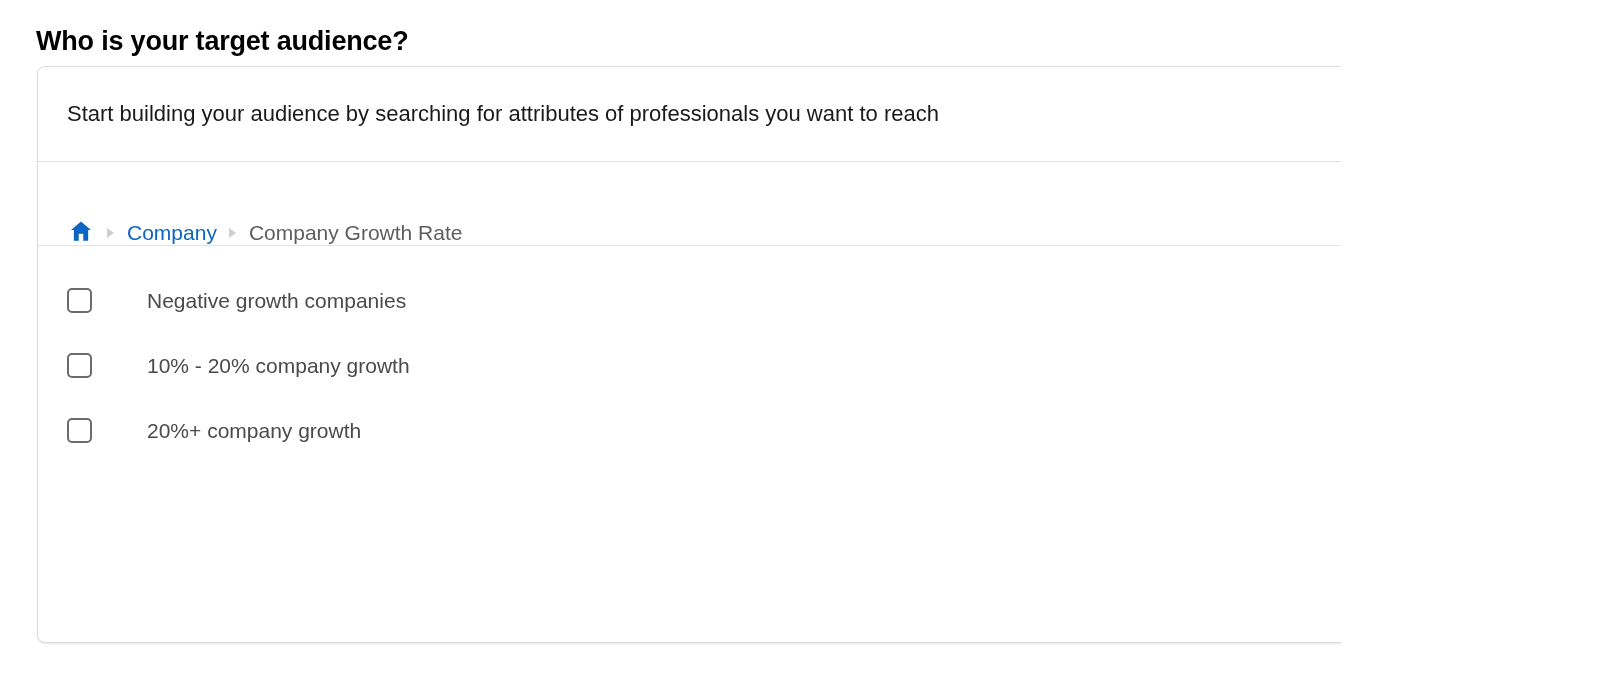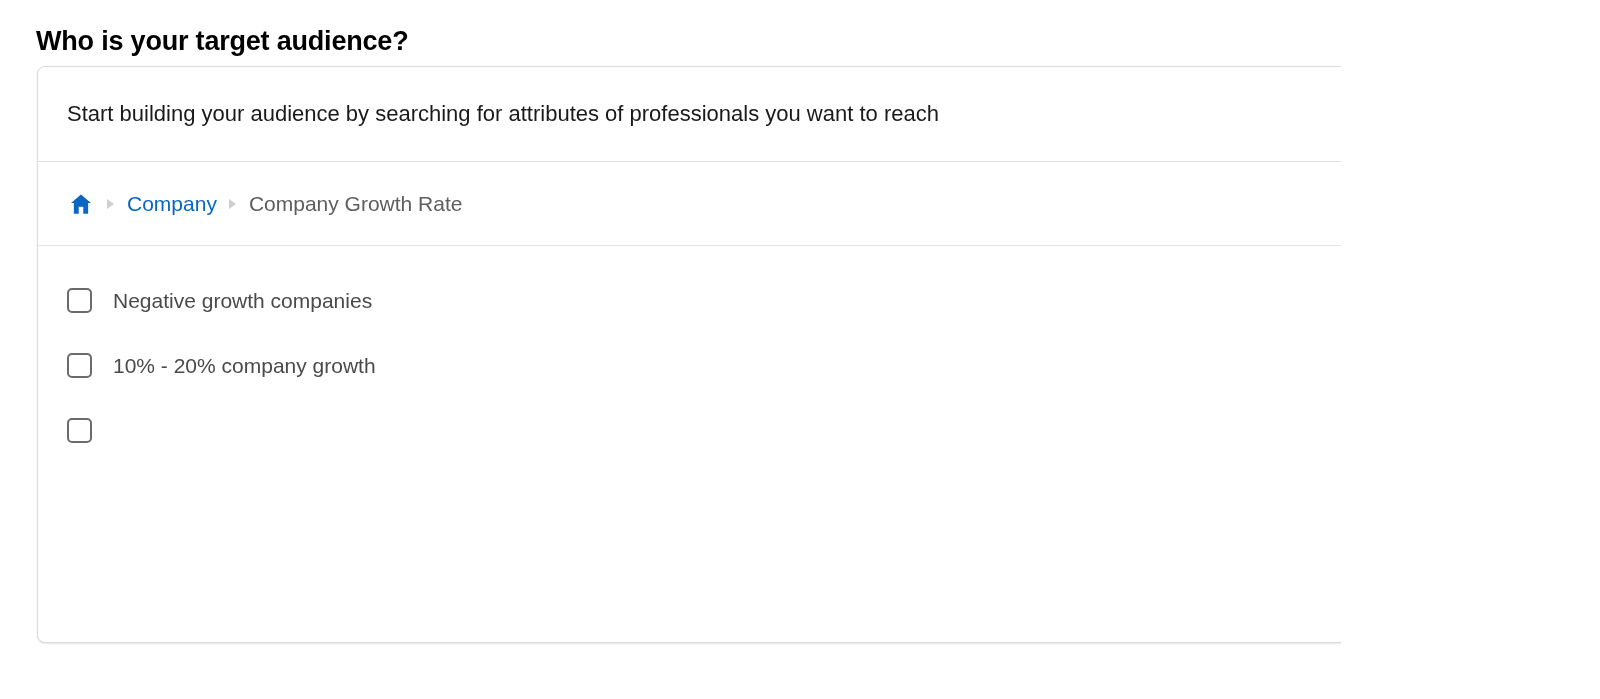--- a/index.html
+++ b/index.html
@@ -74,21 +74,21 @@
     padding-right: 12px;
     text-align: center;
   }
 
   
   .breadcrumb-row {
     position: relative;
     height: 84px;
     border-bottom: 1px solid #e4e4e4;
     display: flex;
-    align-items: center;
+    align-items: flex-end;
     padding: 0 29px;
   }
   .crumb-home {
     display: inline-flex;
     align-items: center;
     justify-content: center;
     width: 28px;
     height: 28px;
     cursor: pointer;
   }
@@ -116,20 +116,21 @@
   
   .options {
     padding: 22px 0 0 0;
   }
   .option-row {
     display: flex;
     align-items: center;
     height: 65px;
     padding: 0 29px;
     cursor: pointer;
+    gap: 34px;
   }
   .checkbox {
     flex: 0 0 auto;
     width: 25px;
     height: 25px;
     border: 2px solid #6b6b6b;
     border-radius: 5px;
     background: #ffffff;
     margin-right: 21px;
   }
@@ -189,18 +190,19 @@
 
 
 
       <div class="option-row">
         <span class="checkbox"></span>
         <span class="option-label">10% - 20% company growth</span>
       </div>
 
       <div class="option-row">
         <span class="checkbox"></span>
+        <span class="option-label">20%+ company growth</span>
       </div>
 
     </div>
 
   </div>
 </div>
 
 </body></html>

